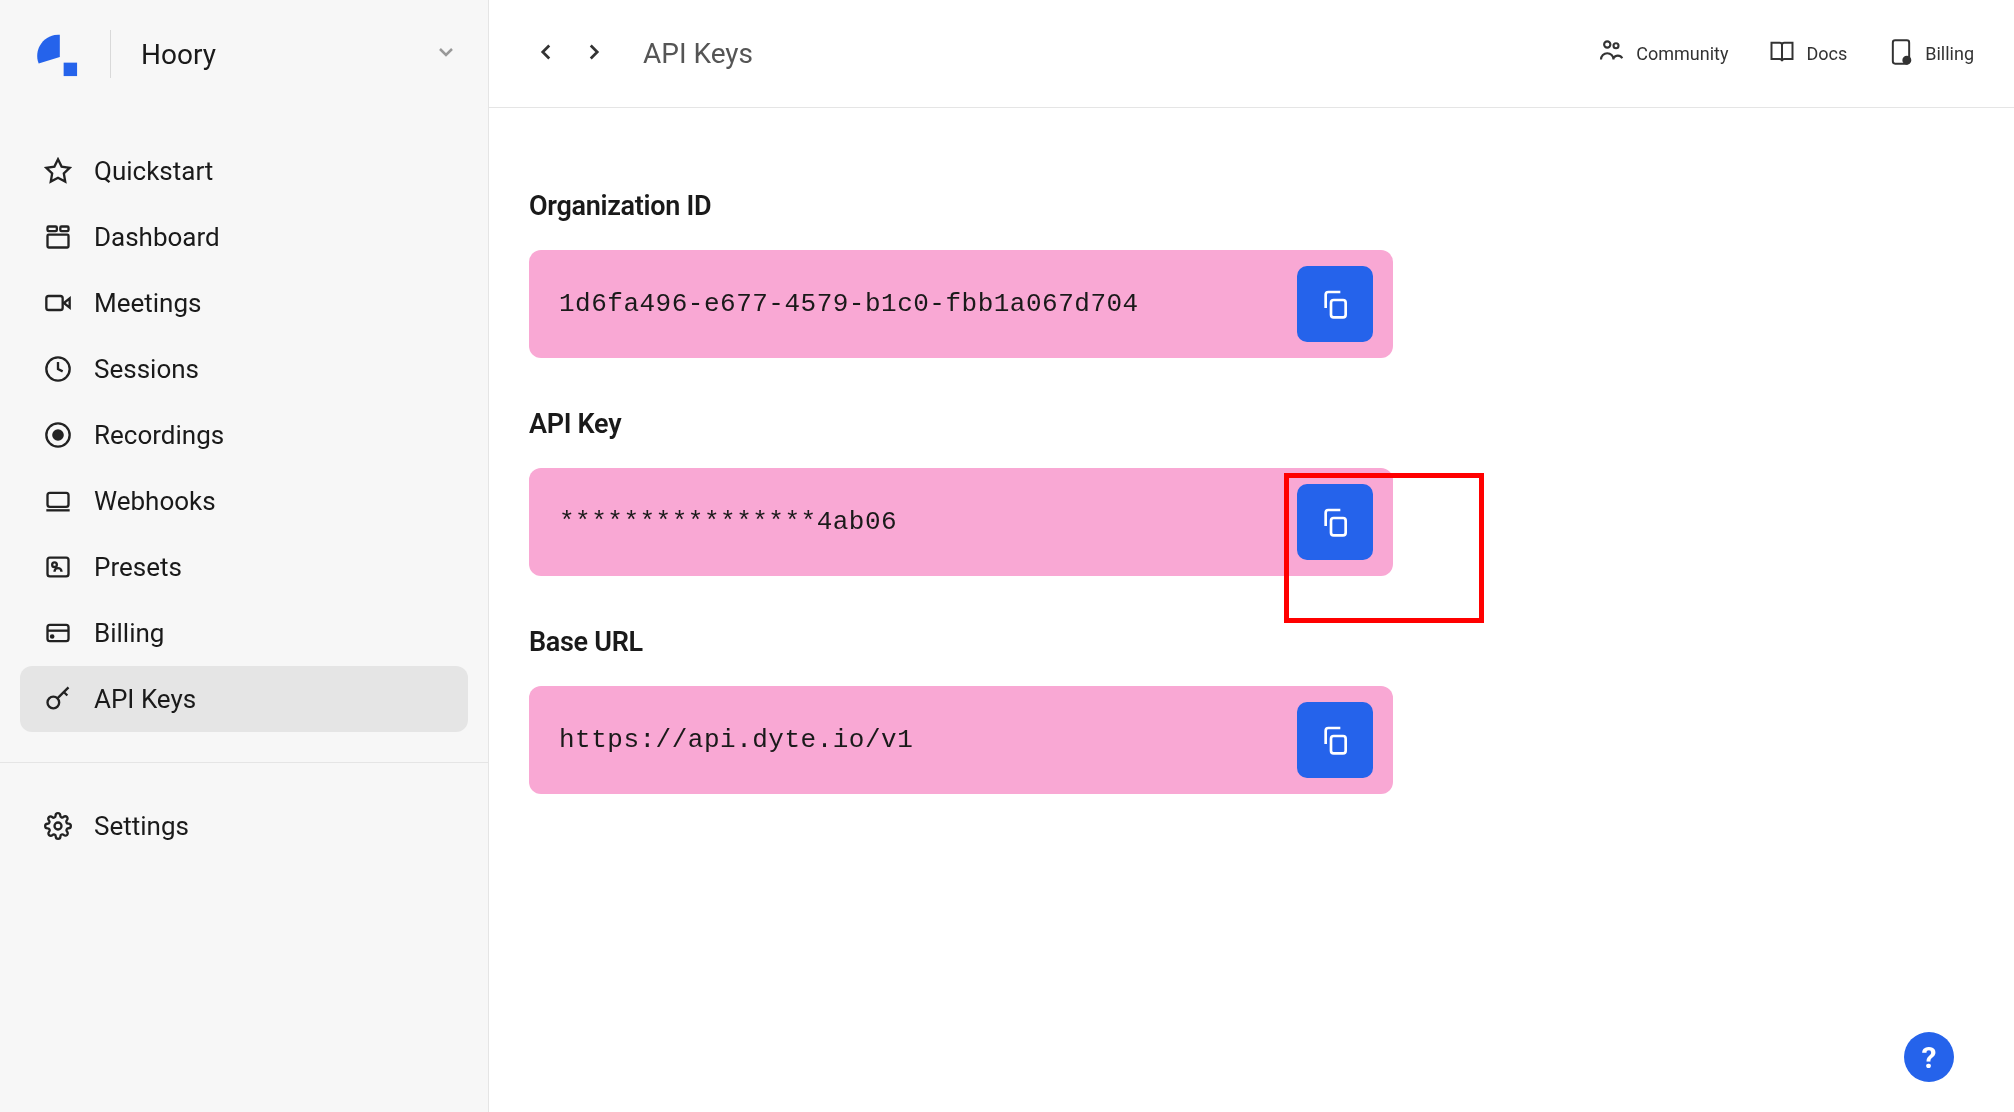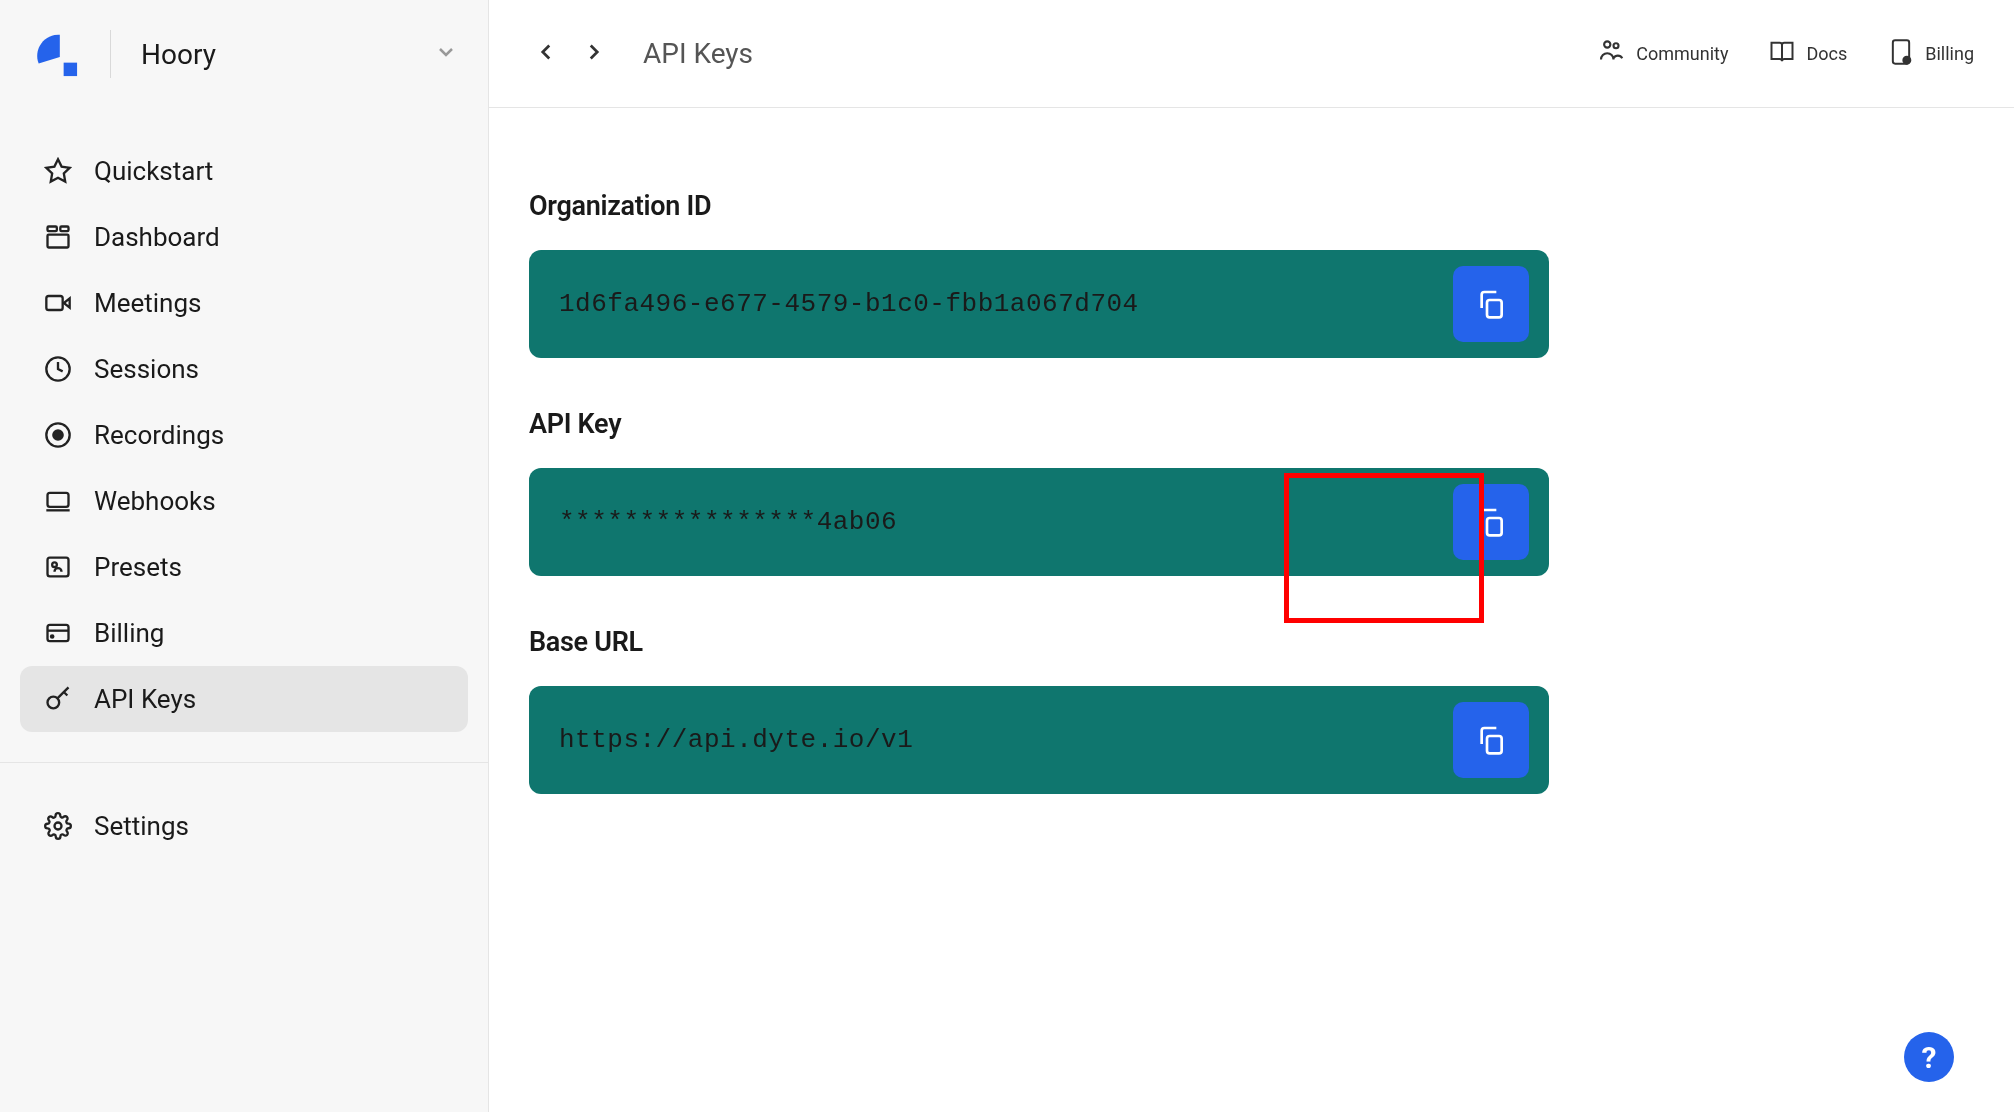--- a/index.html
+++ b/index.html
@@ -154,24 +154,24 @@
     .field-label {
       font-size: 27px;
       color: #1a1a1a;
       font-weight: 600;
       margin-bottom: 28px;
       letter-spacing: -0.3px;
     }
     .code-row {
       display: flex;
       align-items: center;
-      background: #0f766e;
+      background: #f9a8d4;
       border-radius: 12px;
       padding: 26px 30px;
-      width: 1020px;
+      width: 864px;
       position: relative;
     }
     .code-value {
       font-family: 'SFMono-Regular', Consolas, 'Liberation Mono', Menlo, monospace;
       font-size: 26px;
       color: #1a1a1a;
       flex: 1;
       letter-spacing: 0.5px;
     }
     .copy-button {

